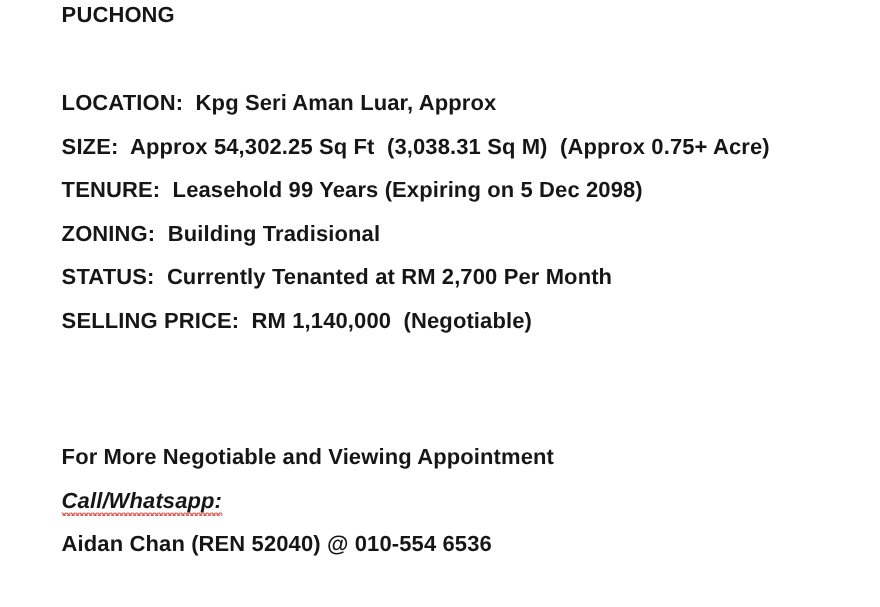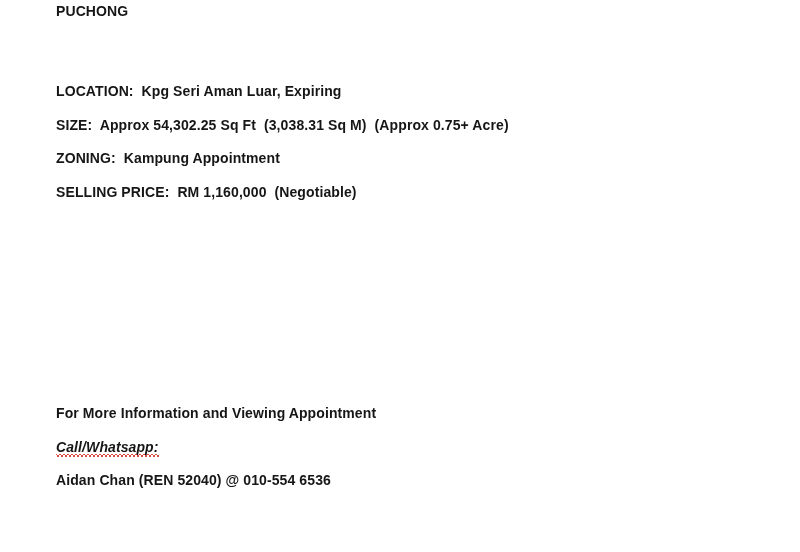--- a/index.html
+++ b/index.html
@@ -16,21 +16,21 @@
   }
   .page {
     position: relative;
     width: 800px;
     height: 552px;
     box-sizing: border-box;
     padding: 0 40px;
     background: #ffffff;
   }
   .line {
-    font-size: 14px;
+    font-size: 20px;
     font-weight: bold;
     color: #161616;
     line-height: 1;
     white-space: pre;
     letter-spacing: 0.1px;
   }
   .heading {
     position: absolute;
     left: 56px;
     top: 4px;
@@ -72,25 +72,27 @@
   }
 </style>
 </head>
 <body>
 
 <div class="page">
 
   <div class="line heading">PUCHONG</div>
 
   <div class="block-details">
-    <div class="line">LOCATION:  Kpg Seri Aman Luar, Expiring</div>
+    <div class="line">LOCATION:  Kpg Seri Aman Luar, Approx</div>
     <div class="line">SIZE:  Approx 54,302.25 Sq Ft  (3,038.31 Sq M)  (Approx 0.75+ Acre)</div>
-    <div class="line">ZONING:  Kampung Appointment</div>
-    <div class="line">SELLING PRICE:  RM 1,160,000  (Negotiable)</div>
+    <div class="line">TENURE:  Leasehold 99 Years (Expiring on 5 Dec 2098)</div>
+    <div class="line">ZONING:  Building Tradisional</div>
+    <div class="line">STATUS:  Currently Tenanted at RM 2,700 Per Month</div>
+    <div class="line">SELLING PRICE:  RM 1,140,000  (Negotiable)</div>
   </div>
 
   <div class="block-contact">
-    <div class="line">For More Information and Viewing Appointment</div>
+    <div class="line">For More Negotiable and Viewing Appointment</div>
     <div class="line"><span class="spellcheck">Call/Whatsapp:</span></div>
     <div class="line">Aidan Chan (REN 52040) @ 010-554 6536</div>
   </div>
 
 </div>
 
 </body></html>

